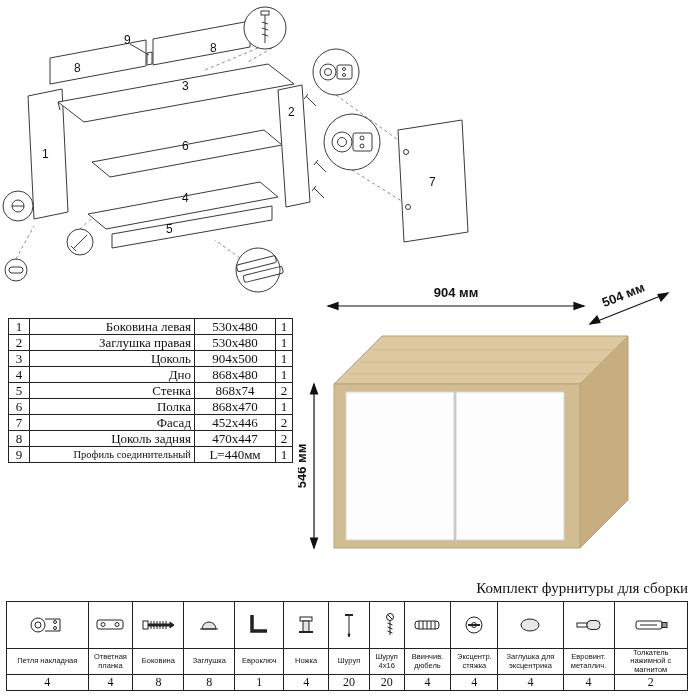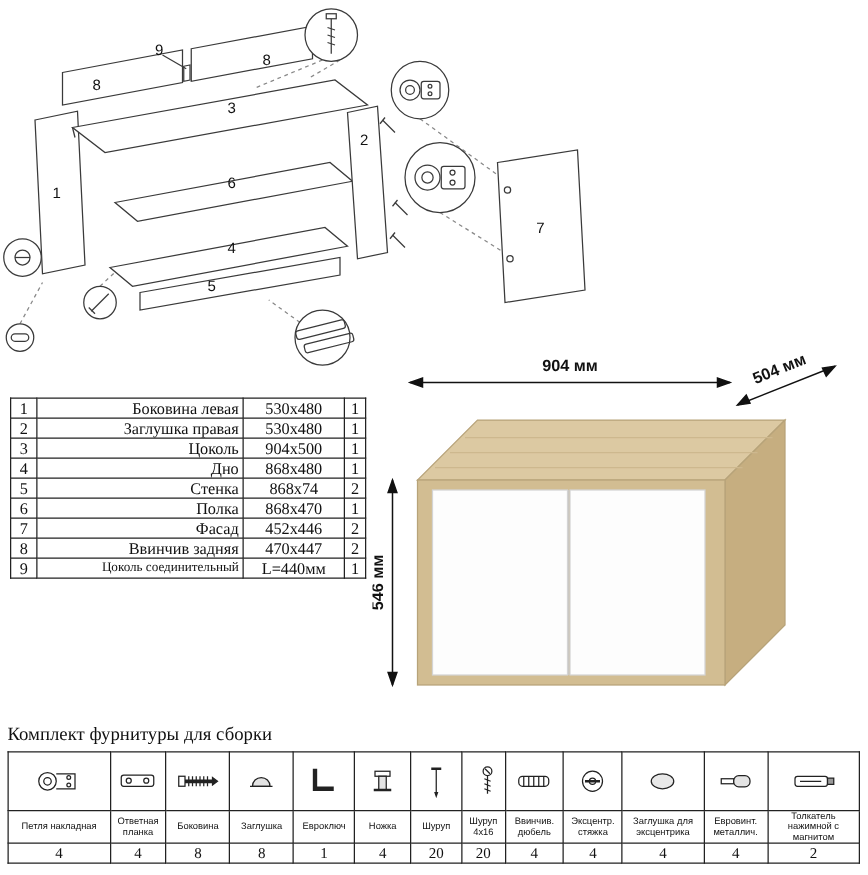--- a/index.html
+++ b/index.html
@@ -10,21 +10,21 @@
   .parts-table{position:absolute;left:8px;top:318px;border-collapse:collapse;background:#fff;}
   .parts-table td{border:1px solid #222;font-size:13px;height:15px;line-height:15px;
                   padding:0 3px;white-space:nowrap;}
   .parts-table .c-num{width:20px;text-align:center;padding:0;}
   .parts-table .c-name{width:158px;text-align:right;}
   .parts-table .c-size{width:74px;text-align:center;}
   .parts-table .c-qty{width:16px;text-align:center;padding:0;}
   .parts-table .small{font-size:10.5px;}
   
   .hardware{position:absolute;left:6px;top:580px;width:682px;}
-  .hardware-title{margin:0 0 4px 0;font-size:15px;font-weight:normal;text-align:left;}
+  .hardware-title{margin:0 0 4px 0;font-size:15px;font-weight:normal;text-align:right;}
   .hw-table{border-collapse:collapse;table-layout:fixed;width:682px;background:#fff;}
   .hw-table td{border:1px solid #222;text-align:center;vertical-align:middle;padding:0;overflow:hidden;}
   .hw-icon-cell{height:46px;}
   .hw-label-cell{font-family:"Liberation Sans",sans-serif;font-size:7.5px;line-height:1.12;
                  height:22px;padding:1px 1px;vertical-align:middle;}
   .hw-qty-cell{font-size:12px;height:15px;}
   .hw-table svg{margin:0 auto;}
   
   .diagram{position:absolute;left:0;top:0;}
   .render{position:absolute;left:298px;top:282px;}
@@ -169,27 +169,27 @@
         <td class="c-qty">1</td>
       </tr>
       <tr>
         <td class="c-num">7</td>
         <td class="c-name">Фасад</td>
         <td class="c-size">452x446</td>
         <td class="c-qty">2</td>
       </tr>
       <tr>
         <td class="c-num">8</td>
-        <td class="c-name">Ввинчив задняя</td>
+        <td class="c-name">Цоколь задняя</td>
         <td class="c-size">470x447</td>
         <td class="c-qty">2</td>
       </tr>
       <tr>
         <td class="c-num">9</td>
-        <td class="c-name small">Цоколь соединительный</td>
+        <td class="c-name small">Профиль соединительный</td>
         <td class="c-size">L=440мм</td>
         <td class="c-qty">1</td>
       </tr>
     </tbody>
   </table>
 
   <svg class="render" width="396" height="290" viewBox="0 0 396 290">
 
     <polygon points="36,102 282,102 330,54 84,54" fill="#dcc9a2" stroke="#b7a379" stroke-width="1"></polygon>
     <polygon points="282,102 330,54 330,218 282,266" fill="#c6ae80" stroke="#b7a379" stroke-width="1"></polygon>

